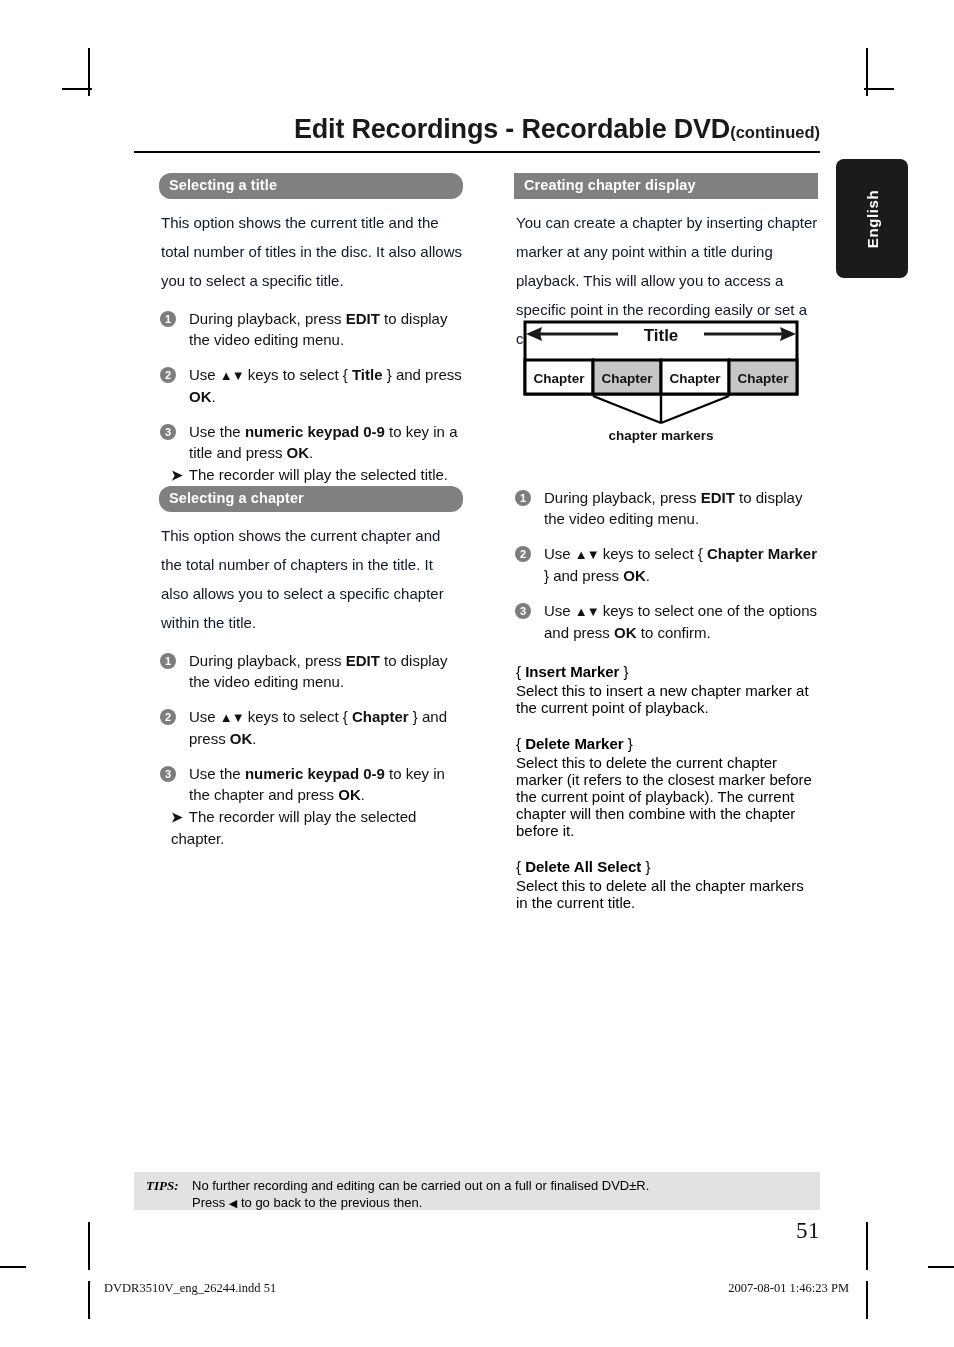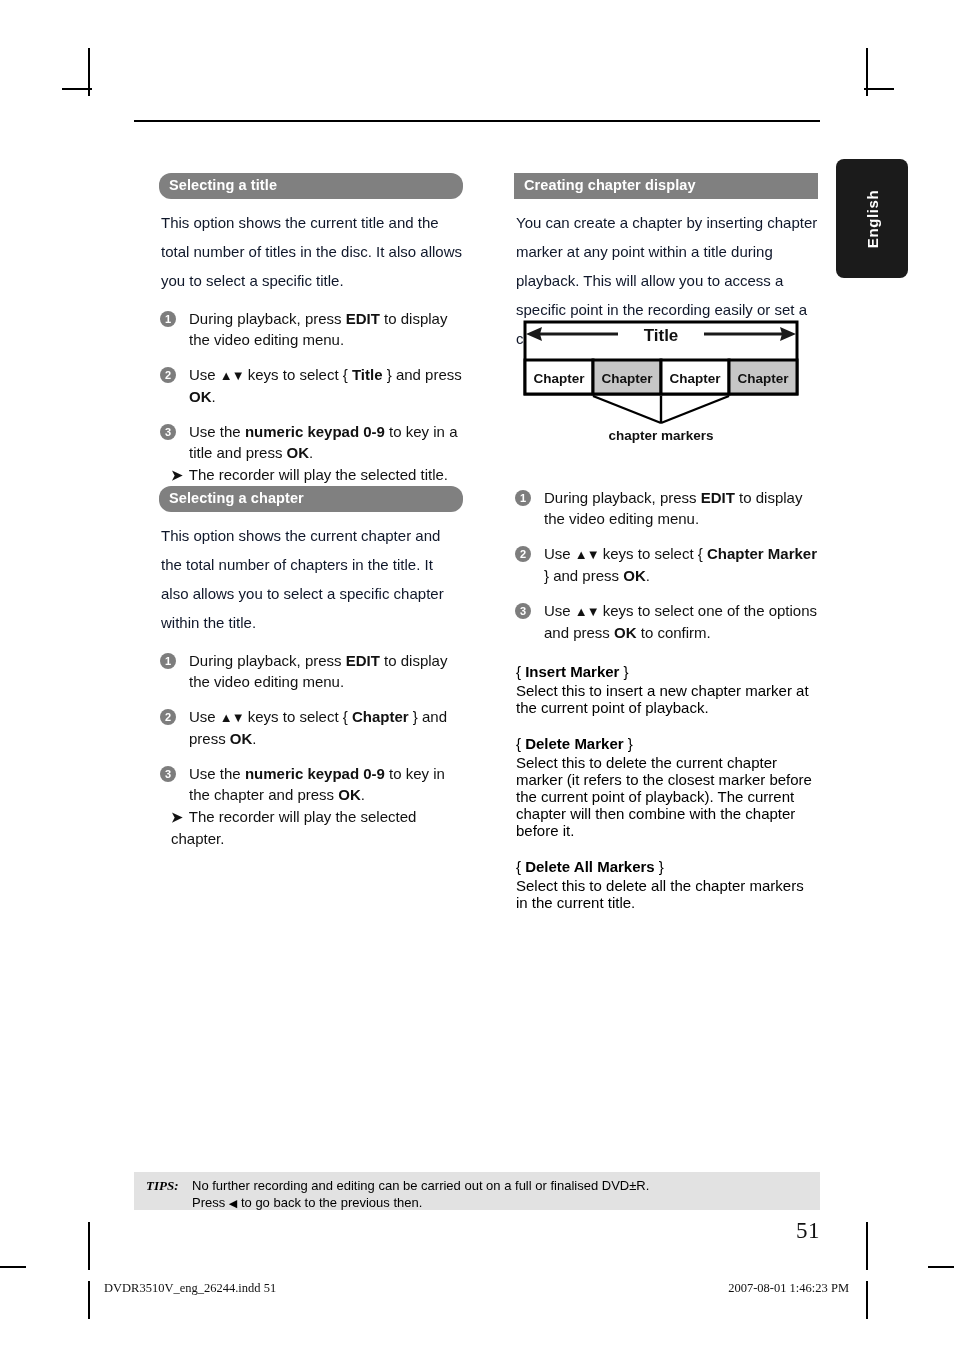--- a/index.html
+++ b/index.html
@@ -228,20 +228,23 @@
 <div class="page">
 
   <div class="crop v" style="left:88px; top:48px;"></div>
   <div class="crop h" style="left:62px; top:88px;"></div>
   <div class="crop v" style="left:866px; top:48px;"></div>
   <div class="crop h" style="left:864px; top:88px;"></div>
   <div class="crop v" style="left:88px; top:1222px;"></div>
   <div class="crop v" style="left:866px; top:1222px;"></div>
 
   <div class="header">
+    <div class="header-title">
+      <span>Edit Recordings - Recordable DVD</span><span class="cont">(continued)</span>
+    </div>
     <div class="header-rule"></div>
   </div>
 
   <div class="lang-tab">
     <span>English</span>
   </div>
 
   <div class="col col-left">
 
     <div>
@@ -303,21 +306,21 @@
       <div class="opt-title"><span>{ </span><span class="b">Insert Marker</span><span> }</span></div>
       <p>Select this to insert a new chapter marker at the current point of playback.</p>
     </div>
 
     <div class="opt">
       <div class="opt-title"><span>{ </span><span class="b">Delete Marker</span><span> }</span></div>
       <p>Select this to delete the current chapter marker (it refers to the closest marker before the current point of playback). The current chapter will then combine with the chapter before it.</p>
     </div>
 
     <div class="opt">
-      <div class="opt-title"><span>{ </span><span class="b">Delete All Markers</span><span> }</span></div>
+      <div class="opt-title"><span>{ </span><span class="b">Delete All Select</span><span> }</span></div>
       <p>Select this to delete all the chapter markers in the current title.</p>
     </div>
   </div>
 
   <div class="diagram">
     <svg width="304" height="128" viewBox="0 0 304 128" xmlns="http://www.w3.org/2000/svg">
 
       <rect x="11" y="4" width="272" height="72" fill="#ffffff" stroke="#000" stroke-width="3"></rect>
 
       <line x1="24" y1="16" x2="104" y2="16" stroke="#1a1a1a" stroke-width="3"></line>

